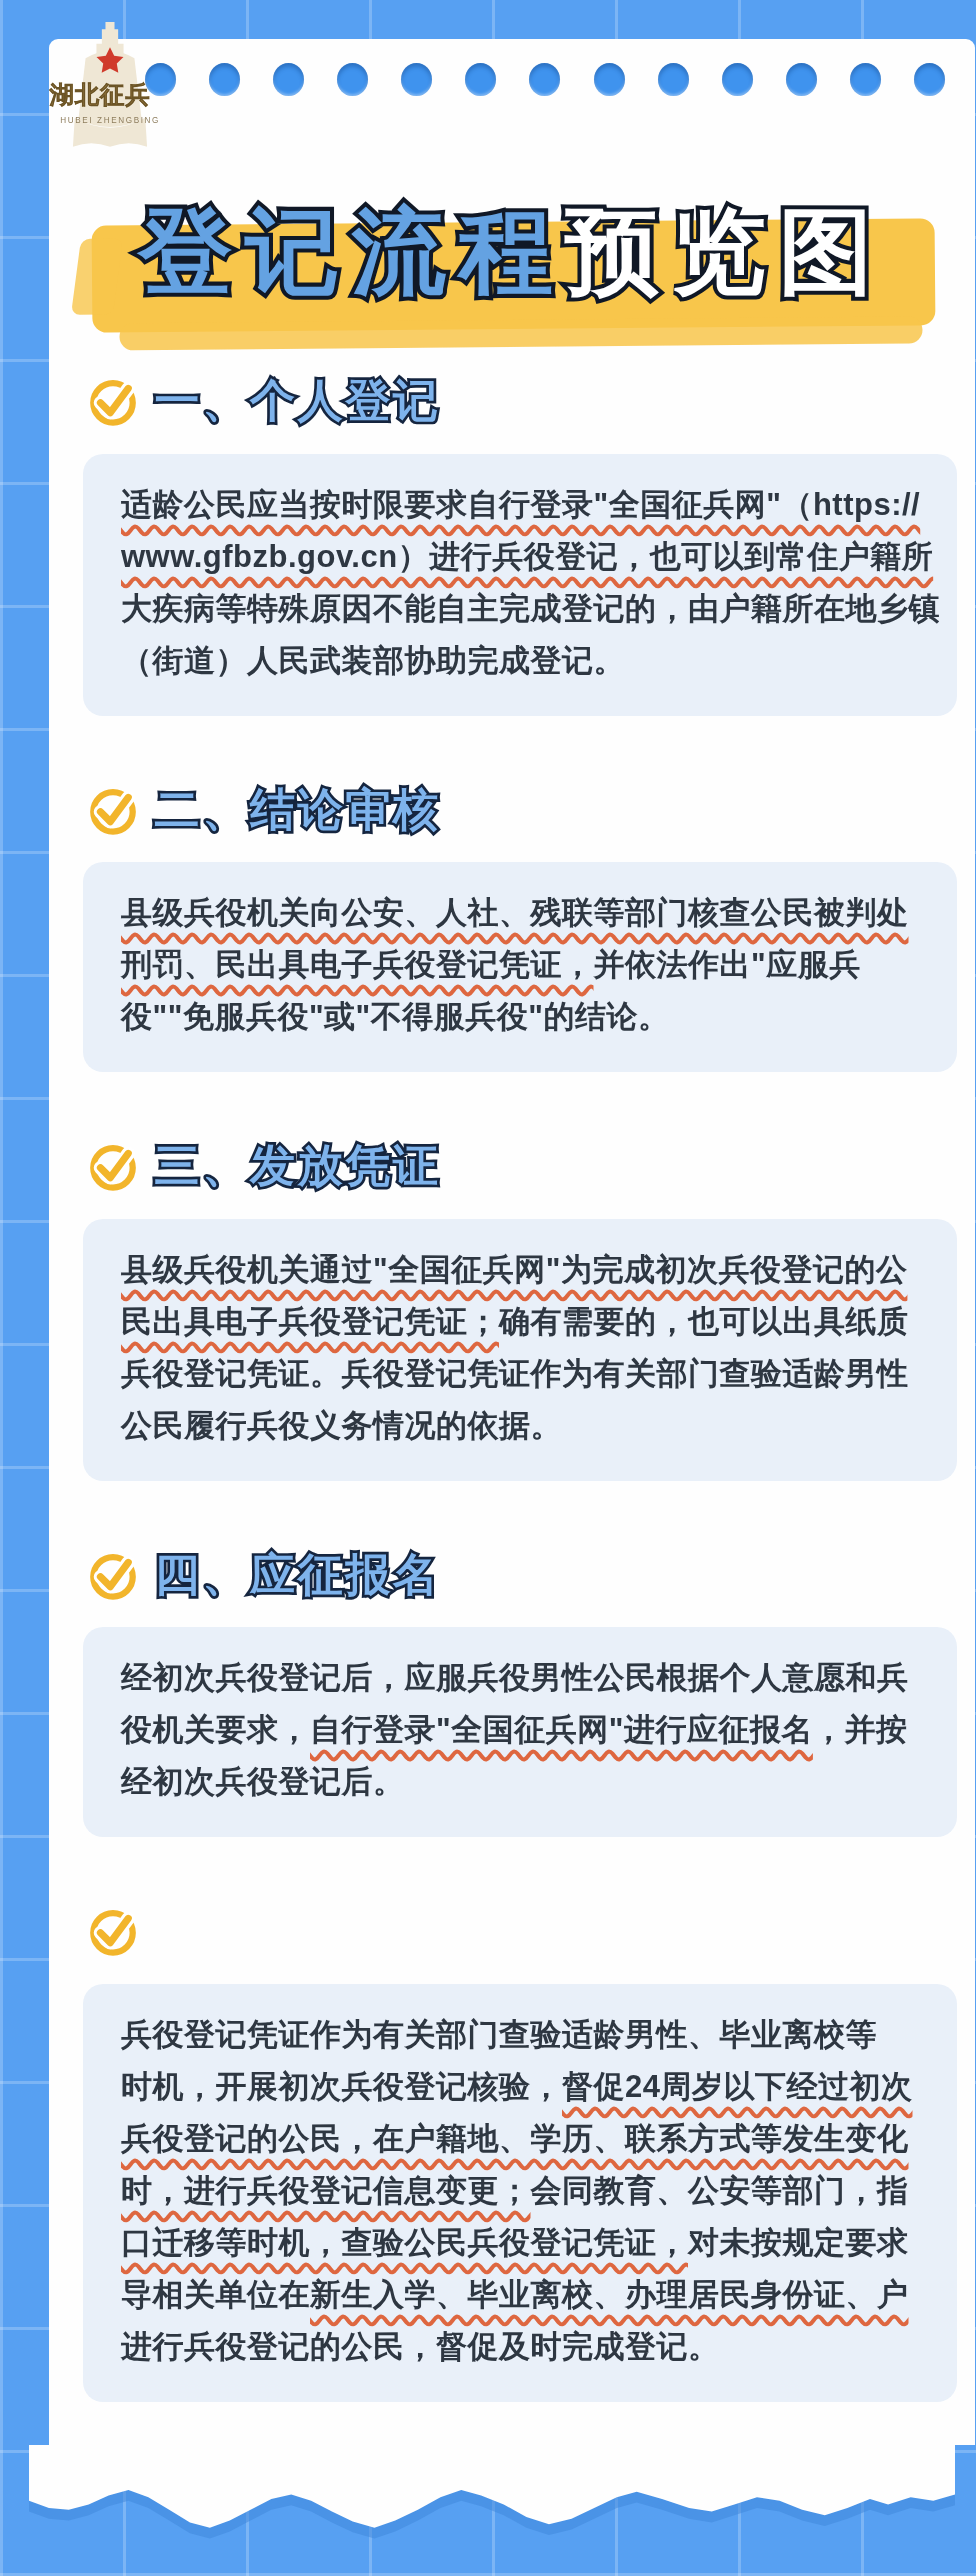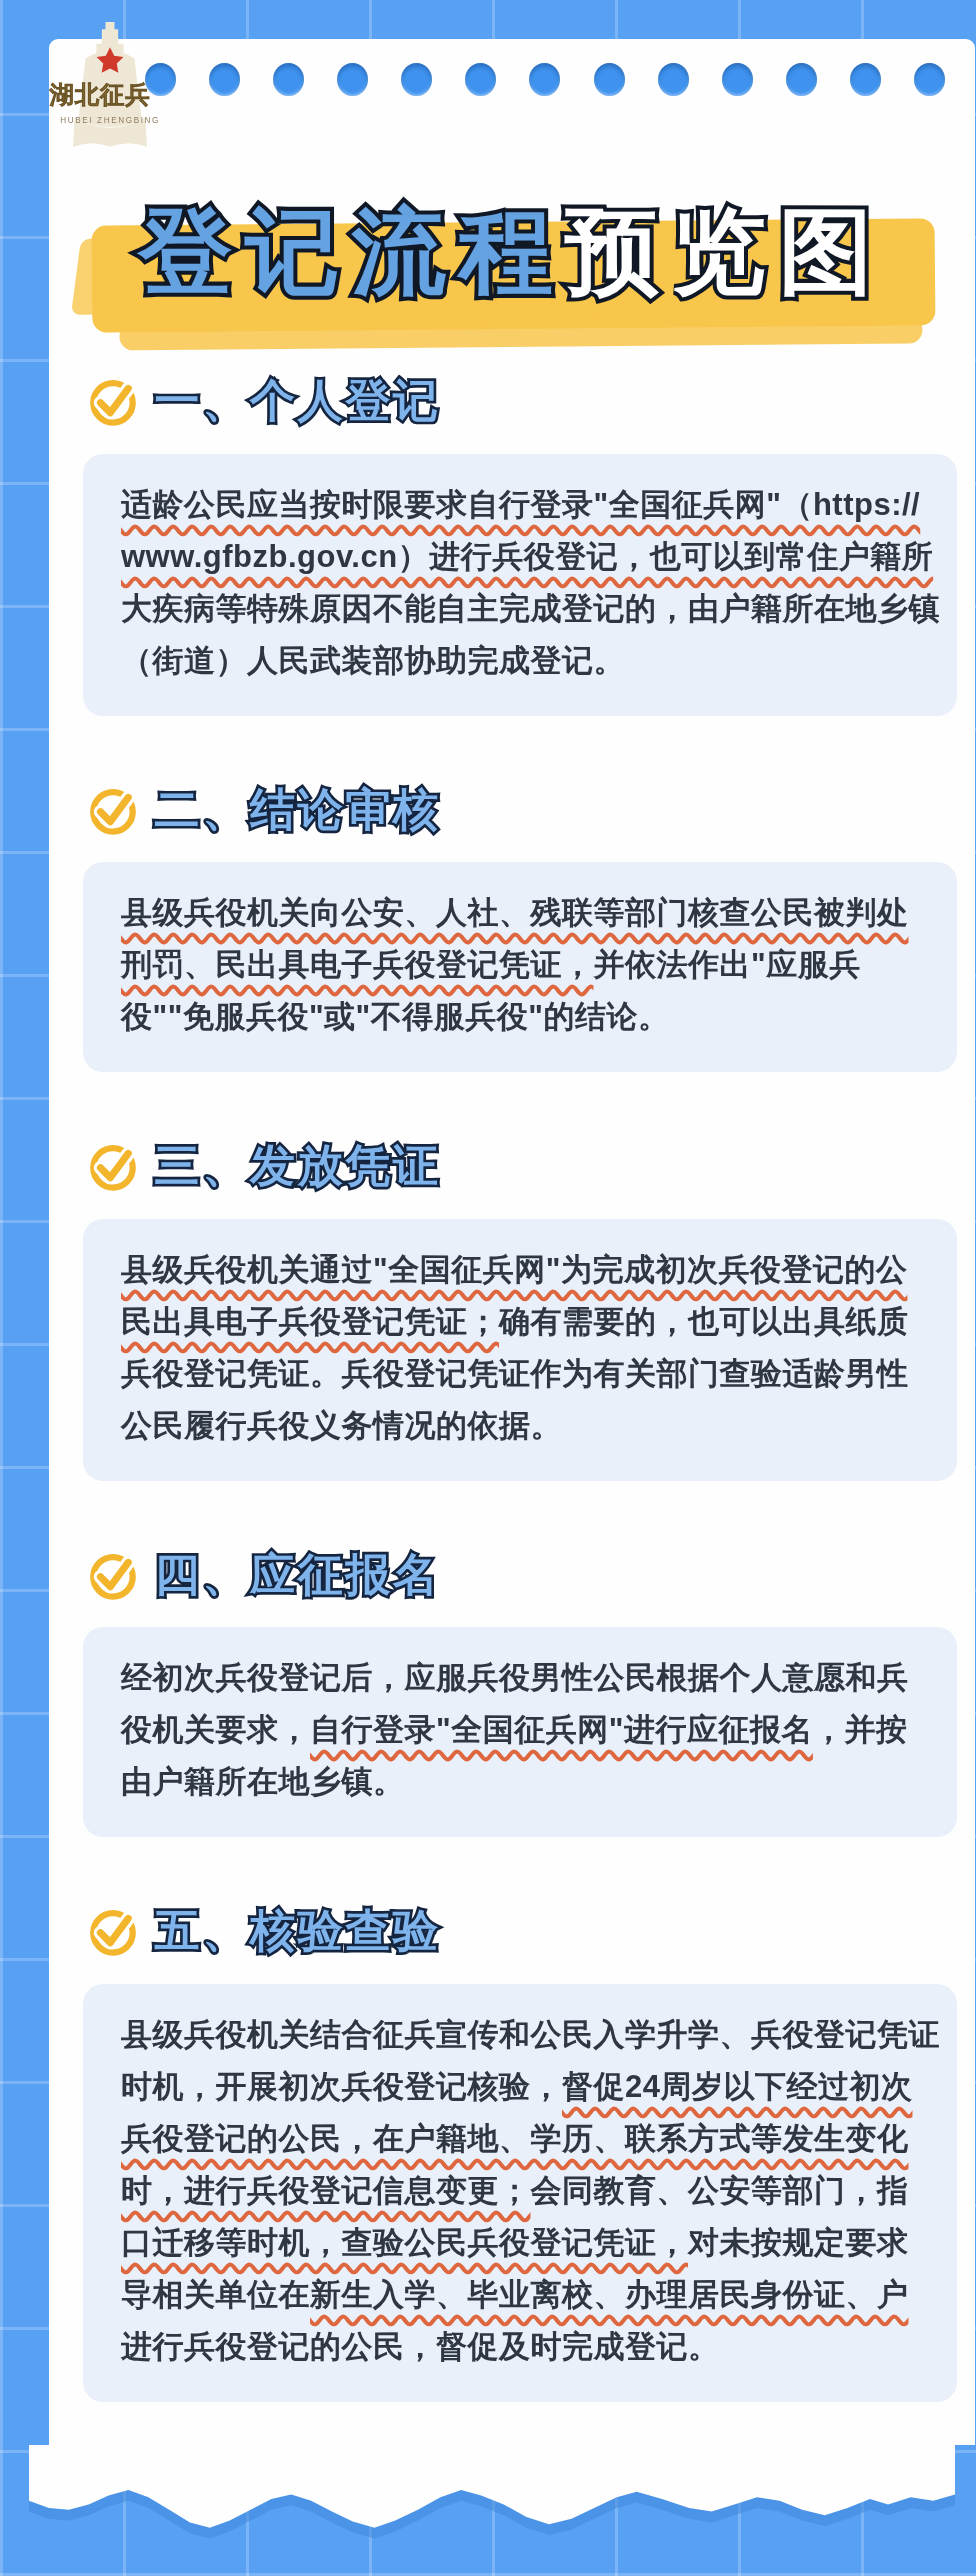--- a/index.html
+++ b/index.html
@@ -132,32 +132,31 @@
         <svg class="check" viewBox="0 0 58 58">
           <circle cx="29" cy="31" r="22" fill="none" stroke="#F2B52B" stroke-width="7"></circle>
           <path d="M15 31 L26 42 L46 15" fill="none" stroke="#FFFFFF" stroke-width="15" stroke-linecap="round" stroke-linejoin="round"></path>
           <path d="M15 31 L26 42 L46 15" fill="none" stroke="#F2B52B" stroke-width="8" stroke-linecap="round" stroke-linejoin="round"></path>
         </svg>
         <span class="sec-title">四、应征报名</span>
       </div>
       <div class="card">
         <div class="line"><span>经初次兵役登记后，应服兵役男性公民根据个人意愿和兵</span></div>
         <div class="line"><span>役机关要求，</span><span class="wavy">自行登录"全国征兵网"进行应征报名</span><span>，并按</span></div>
-        <div class="line"><span>由户籍所在地乡镇。</span></div>
+        <div class="line"><span>经初次兵役登记后。</span></div>
       </div>
       <div class="sec-head">
         <svg class="check" viewBox="0 0 58 58">
           <circle cx="29" cy="31" r="22" fill="none" stroke="#F2B52B" stroke-width="7"></circle>
           <path d="M15 31 L26 42 L46 15" fill="none" stroke="#FFFFFF" stroke-width="15" stroke-linecap="round" stroke-linejoin="round"></path>
           <path d="M15 31 L26 42 L46 15" fill="none" stroke="#F2B52B" stroke-width="8" stroke-linecap="round" stroke-linejoin="round"></path>
         </svg>
-        <span class="sec-title">五、核验查验</span>
       </div>
       <div class="card">
-        <div class="line"><span>县级兵役机关结合征兵宣传和公民入学升学、兵役登记凭证</span></div>
+        <div class="line"><span>兵役登记凭证作为有关部门查验适龄男性、毕业离校等</span></div>
         <div class="line"><span>时机，开展初次兵役登记核验，</span><span class="wavy">督促24周岁以下经过初次</span></div>
         <div class="line"><span class="wavy">兵役登记的公民，在户籍地、学历、联系方式等发生变化</span></div>
         <div class="line"><span class="wavy">时，进行兵役登记信息变更；</span><span>会同教育、公安等部门，指</span></div>
         <div class="line"><span class="wavy">口迁移等时机，查验公民兵役登记凭证，</span><span>对未按规定要求</span></div>
         <div class="line"><span>导相关单位在</span><span class="wavy">新生入学、毕业离校、办理居民身份证、户</span></div>
         <div class="line"><span>进行兵役登记的公民，督促及时完成登记。</span></div>
       </div>
     </div>
 </div>
 

